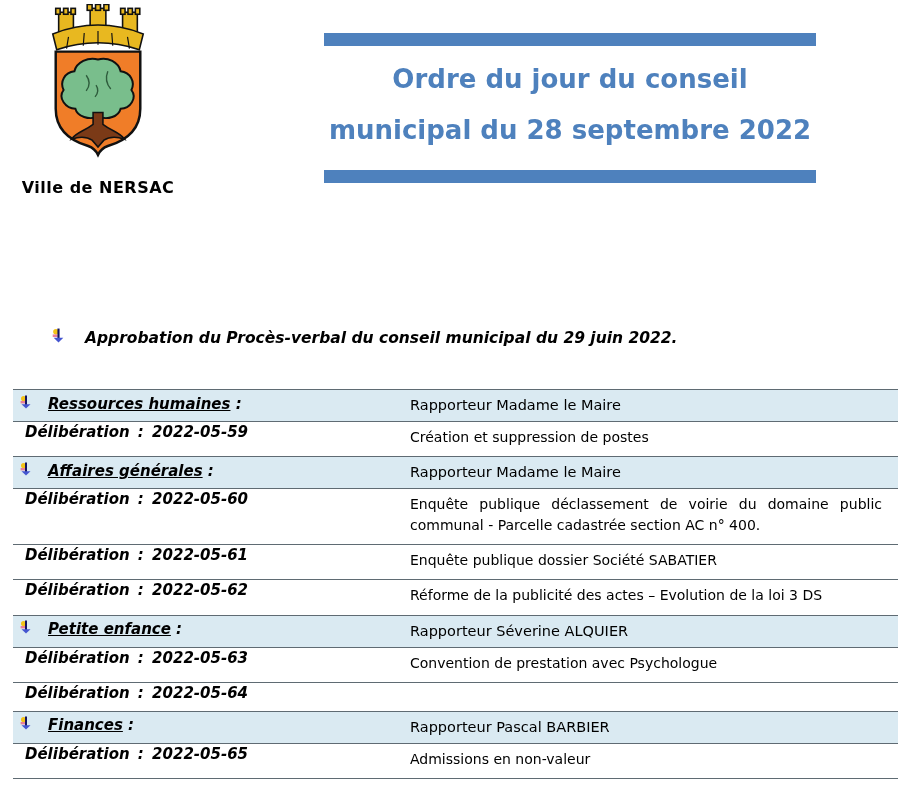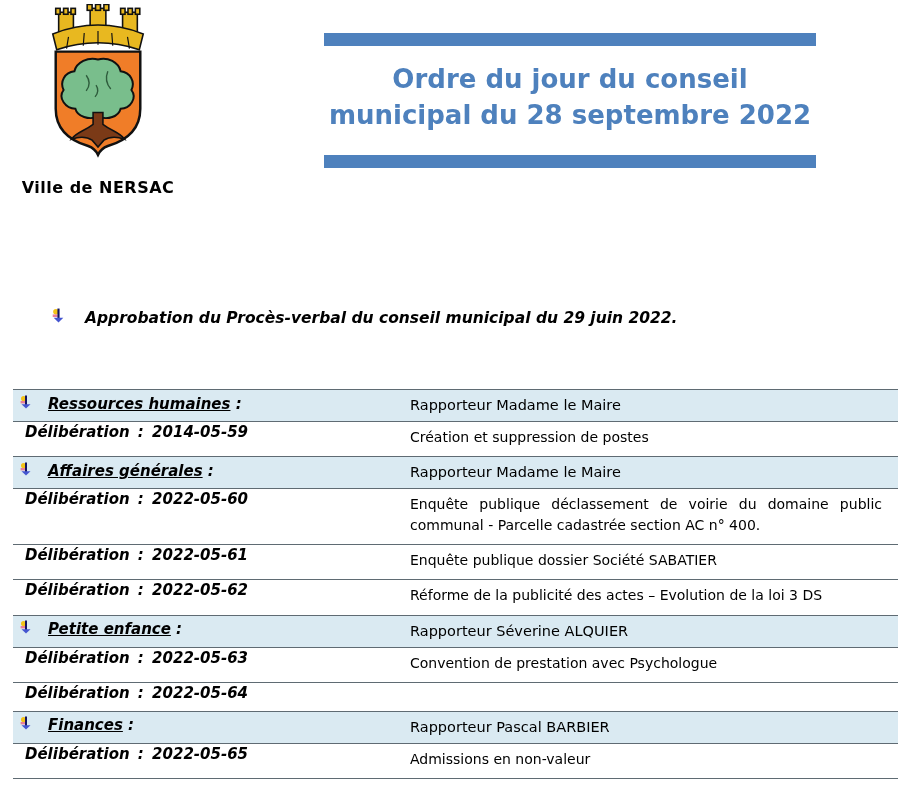--- a/index.html
+++ b/index.html
@@ -9,24 +9,24 @@
     font-family:"DejaVu Sans", sans-serif; color:#000; overflow:hidden;
   }
   
   .logo-block { position:absolute; top:4px; left:20px; width:156px; text-align:center; }
   .logo-caption { margin-top:2px; font-size:16px; font-weight:bold; letter-spacing:.5px; }
   
   .title-block { position:absolute; top:33px; left:324px; width:492px; }
   .accent-bar { height:13px; background:var(--accent); }
   .title-line { text-align:center; font-weight:bold; color:var(--accent); font-size:26px; line-height:36px; }
   .title-line.l1 { margin-top:15px; }
-  .title-line.l2 { }
+  .title-line.l2 { margin-top:15px; }
   .title-block .accent-bar.bottom { margin-top:22px; }
   
-  .intro { position:absolute; top:308px; left:52px; display:flex; align-items:center; gap:20px; }
+  .intro { position:absolute; top:328px; left:52px; display:flex; align-items:center; gap:20px; }
   .intro-text { font-size:15.5px; font-weight:bold; font-style:italic; }
   
   .agenda-table { position:absolute; top:389px; left:13px; width:885px; border-bottom:1px solid var(--line); }
   .t-row { display:flex; border-top:1px solid var(--line); }
   .row-section { background:var(--rowbg); }
   .cell-left  { width:397px; flex:0 0 397px; padding:0 6px 5px 12px; }
   .cell-right { flex:1; padding:5px 16px 5px 0; font-size:14px; line-height:1.45; }
   .row-section .cell-left { display:flex; align-items:center; gap:16px; padding-left:7px; }
   .row-section .cell-right { font-size:14.5px; }
   .sec-label { font-size:15px; font-weight:bold; font-style:italic; text-decoration:underline; }
@@ -97,21 +97,21 @@
               <circle cx="3.6" cy="3.6" r="2.6" fill="#F3C318"></circle>
               <rect x="0.6" y="6" width="4.6" height="2.4" fill="#E87F9A"></rect>
               <rect x="5" y="0.5" width="2" height="9.6" fill="#14145F"></rect>
               <path d="M1.5 9.2 H10.5 L6 13.6 Z" fill="#4455D0"></path>
             </svg></span>
           <span><span class="sec-label">Ressources humaines</span><span class="sec-suffix"> :</span></span>
         </div>
         <div class="cell-right">Rapporteur Madame le Maire</div>
       </div>
       <div class="t-row row-delib">
-        <div class="cell-left"><span class="delib-label">Délibération : 2014-05-59</span></div>
+        <div class="cell-left"><span class="delib-label">Délibération : 2022-05-59</span></div>
         <div class="cell-right">Création et suppression de postes</div>
       </div>
       <div class="t-row row-section">
         <div class="cell-left">
           <span class="bullet"><svg width="12" height="14" viewBox="0 0 12 14" aria-hidden="true">
               <circle cx="3.6" cy="3.6" r="2.6" fill="#F3C318"></circle>
               <rect x="0.6" y="6" width="4.6" height="2.4" fill="#E87F9A"></rect>
               <rect x="5" y="0.5" width="2" height="9.6" fill="#14145F"></rect>
               <path d="M1.5 9.2 H10.5 L6 13.6 Z" fill="#4455D0"></path>
             </svg></span>

